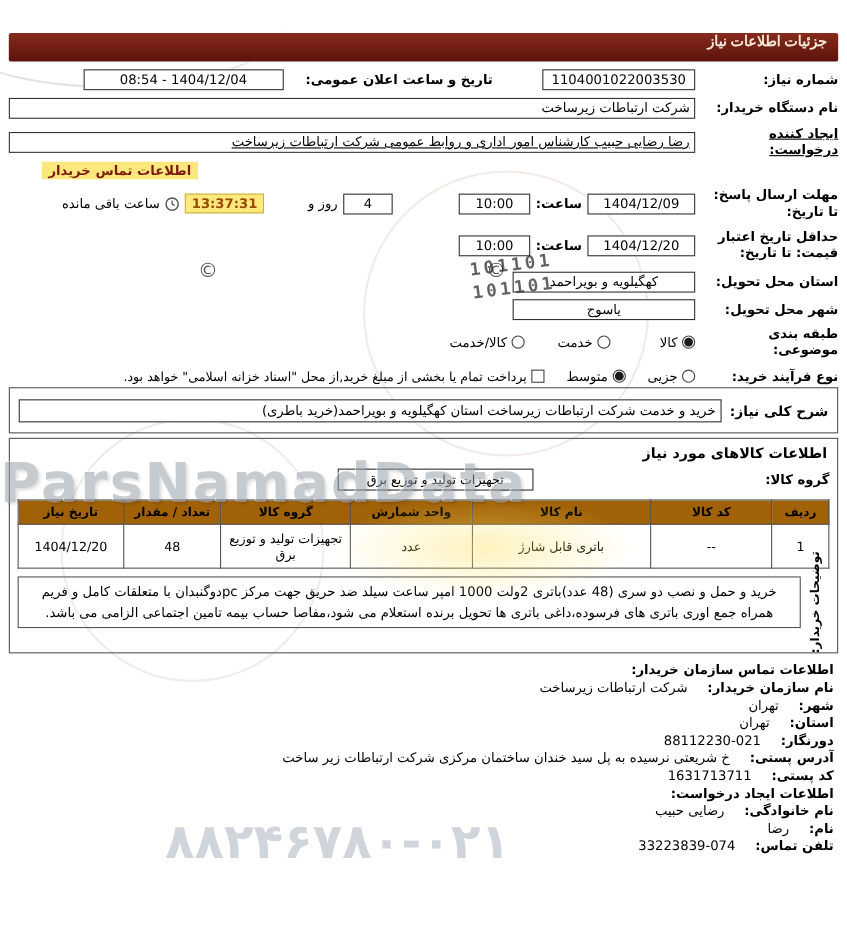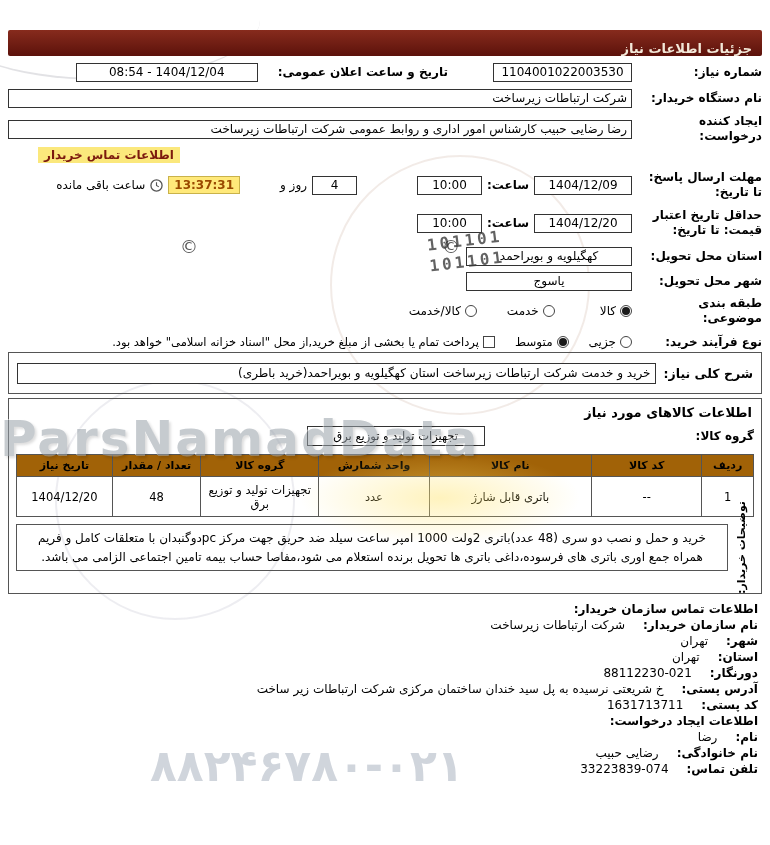--- a/index.html
+++ b/index.html
@@ -8,42 +8,43 @@
     font-family:"DejaVu Sans", sans-serif;
     font-size:12px; color:#000; background:#fff;
     direction:rtl; overflow:hidden;
   }
   .page { position:relative; width:770px; height:845px; background:#fff; overflow:hidden; }
 
   
   .titlebar {
     position:absolute; top:30px; right:8px; left:8px; height:26px;
     background:linear-gradient(#872b1d,#5c120b);
-    color:#f3e8d8; display:flex; align-items:flex-end;
+    color:#f3e8d8; display:flex; align-items:flex-start;
     padding:0 10px; font-weight:bold; font-size:13px; border-radius:2px;
     z-index:10;
+    font-family:Liberation Serif, serif;
   }
 
   
   .form { position:absolute; top:62px; right:8px; left:8px; z-index:10; }
   .frow { display:flex; align-items:center; gap:5px; min-height:20px; }
   .flabel { font-weight:bold; text-align:right; line-height:15px; white-space:nowrap; }
   .flabel.main { width:125px; white-space:normal; flex:none; }
   .tbox {
     border:1px solid #333; background:#fff; height:19px;
     display:flex; align-items:center; justify-content:center;
     padding:0 4px; font-size:12px; flex:none; white-space:nowrap;
   }
   .tbox.fill { flex:1; justify-content:flex-start; }
   .w45{width:45px}.w65{width:65px}.w95{width:98px}
   .w150{width:139px}.w160{width:166px}.w175{width:182px}
   .gap15{margin-right:15px}.gap25{margin-right:25px}.gap35{margin-right:35px}
   .gap40{margin-right:40px}.gap55{margin-right:55px}
   .mb6{margin-bottom:6px}.mb8{margin-bottom:8px}.mb5{margin-bottom:5px}.mb4{margin-bottom:4px}
-  .creator-row { position:relative; margin-bottom:26px; }
+  .creator-row { position:relative; margin-bottom:26px;text-decoration:underline; }
   .contact-link {
     position:absolute; left:30px; top:100%; margin-top:3px;
     background:#fbe87c; color:#7c1a0e; font-weight:bold;
     padding:1px 6px; font-size:12px; cursor:pointer;
   }
   .timerbox {
     background:#ffe97a; border:1px solid #c9b24a; color:#9a4a00;
     font-weight:bold; height:18px; display:flex; align-items:center;
     padding:0 5px; flex:none;
   }
@@ -310,23 +311,23 @@
     <div class="cline">
       <span class="clabel">آدرس پستی:</span><span class="cvalue">خ شریعتی نرسیده به پل سید خندان ساختمان مرکزی شرکت ارتباطات زیر ساخت</span>
     </div>
     <div class="cline">
       <span class="clabel">کد پستی:</span><span class="cvalue">1631713711</span>
     </div>
 
     <div class="cheading">اطلاعات ایجاد درخواست:</div>
 
     <div class="cline">
+      <span class="clabel">نام خانوادگی:</span><span class="cvalue">رضایی حبیب</span>
+    </div>
+    <div class="cline">
       <span class="clabel">نام:</span><span class="cvalue">رضا</span>
     </div>
     <div class="cline">
-      <span class="clabel">نام خانوادگی:</span><span class="cvalue">رضایی حبیب</span>
-    </div>
-    <div class="cline">
       <span class="clabel">تلفن تماس:</span><span class="cvalue">074-33223839</span>
     </div>
   </div>
 
 </div>
 
 </body></html>

